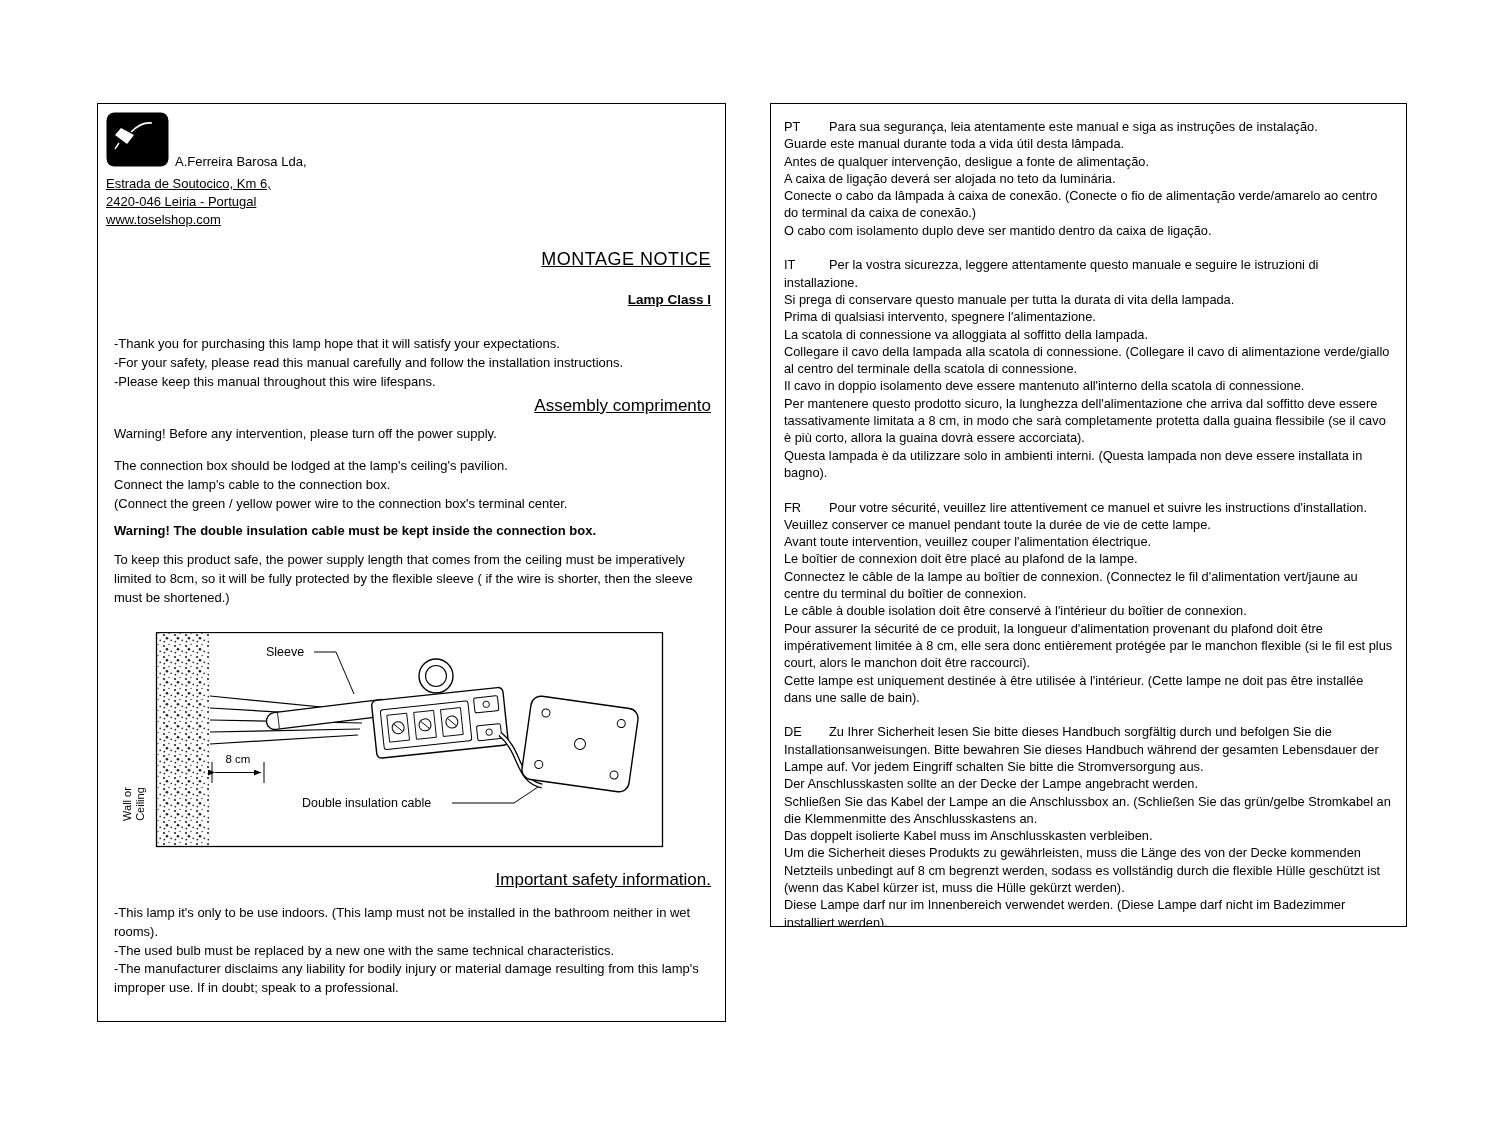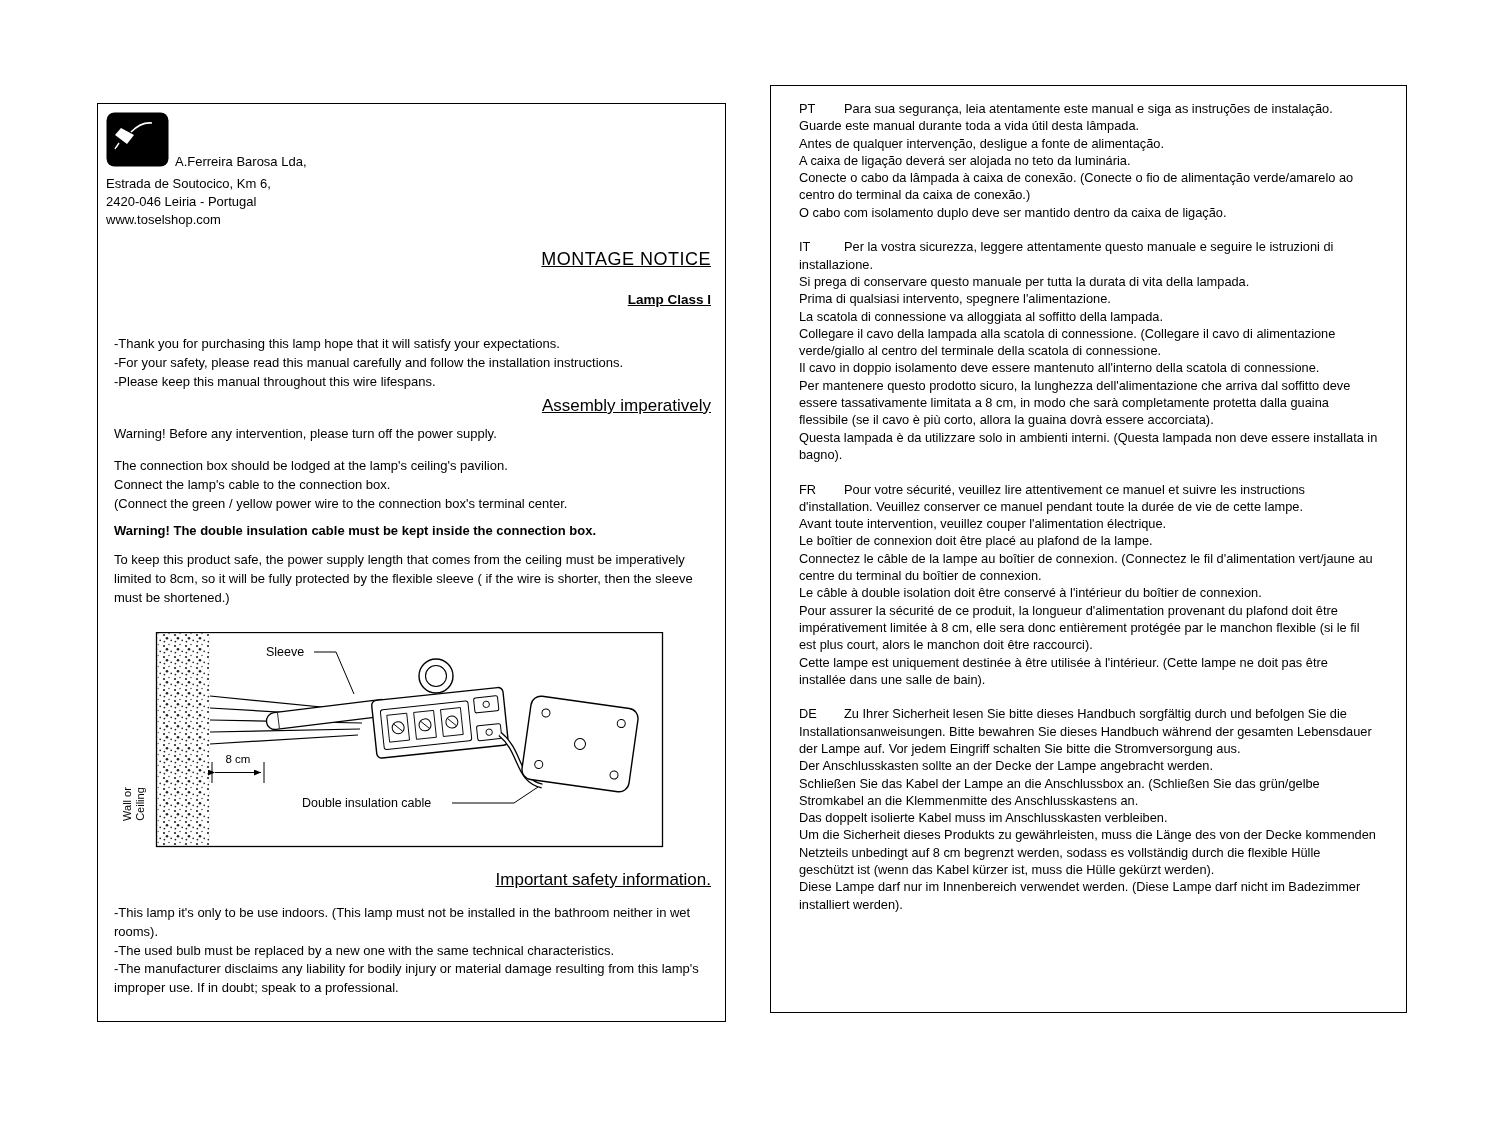--- a/index.html
+++ b/index.html
@@ -12,33 +12,33 @@
     position: relative;
     overflow: hidden;
   }
   .panel {
     position: absolute;
     border: 1.5px solid #000;
     background: #fff;
     overflow: hidden;
   }
   #left-panel  { left: 97px;  top: 103px; width: 629px; height: 919px; }
-  #right-panel { left: 770px; top: 85px; width: 637px; height: 928px;
-                 padding: 14px 28px; font-size: 12.8px; line-height: 17.3px; }
+  #right-panel { left: 770px; top: 103px; width: 637px; height: 824px;
+                 padding: 14px 13px; font-size: 12.8px; line-height: 17.3px; }
 
   .abs { position: absolute; left: 16px; right: 14px; }
   .center { text-align: right; text-decoration: underline; }
   .h1 { font-size: 18px; letter-spacing: 0.5px; }
   .h2 { font-size: 17px; }
   .body-text { font-size: 13px; line-height: 18.8px; }
   .small-bold { font-size: 13.5px; font-weight: bold; }
 
   #logo { position: absolute; left: 8px; top: 8px; width: 63px; height: 55px; }
   #addr-line1 { position: absolute; left: 77px; top: 50px; font-size: 13px; }
-  #addr-rest  { position: absolute; left: 8px;  top: 71px; font-size: 13px; line-height: 18px; }
+  #addr-rest  { position: absolute; left: 8px;  top: 71px; font-size: 13px; line-height: 18px; text-decoration: underline; }
 
   #montage-title    { top: 145px; }
   #lamp-class       { top: 188px; }
   #intro-lines      { top: 231px; }
   #assembly-heading { top: 292px; }
   #warning-power    { top: 322px; font-weight: normal; font-size: 13px; }
   #assembly-lines   { top: 353px; }
   #warning-insul    { top: 419px; font-weight: bold; font-size: 13px; }
   #sleeve-para      { top: 447px; }
   #diagram          { position: absolute; left: 20px; top: 528px; width: 546px; height: 216px; }
@@ -75,21 +75,21 @@
 
   <div class="abs center h1" id="montage-title">MONTAGE NOTICE</div>
   <div class="abs center small-bold" id="lamp-class">Lamp Class I</div>
 
   <div class="abs body-text" id="intro-lines">
       <div class="body-line">-Thank you for purchasing this lamp hope that it will satisfy your expectations.</div>
       <div class="body-line">-For your safety, please read this manual carefully and follow the installation instructions.</div>
       <div class="body-line">-Please keep this manual throughout this wire lifespans.</div>
     </div>
 
-  <div class="abs center h2" id="assembly-heading">Assembly imperatively</div>
+  <div class="abs center h2" id="assembly-heading">Assembly comprimento</div>
 
   <div class="abs" id="warning-power">Warning! Before any intervention, please turn off the power supply.</div>
 
   <div class="abs body-text" id="assembly-lines">
       <div class="body-line">The connection box should be lodged at the lamp's ceiling's pavilion.</div>
       <div class="body-line">Connect the lamp's cable to the connection box.</div>
       <div class="body-line">(Connect the green / yellow power wire to the connection box's terminal center.</div>
     </div>
 
   <div class="abs" id="warning-insul">Warning! The double insulation cable must be kept inside the connection box.</div>

